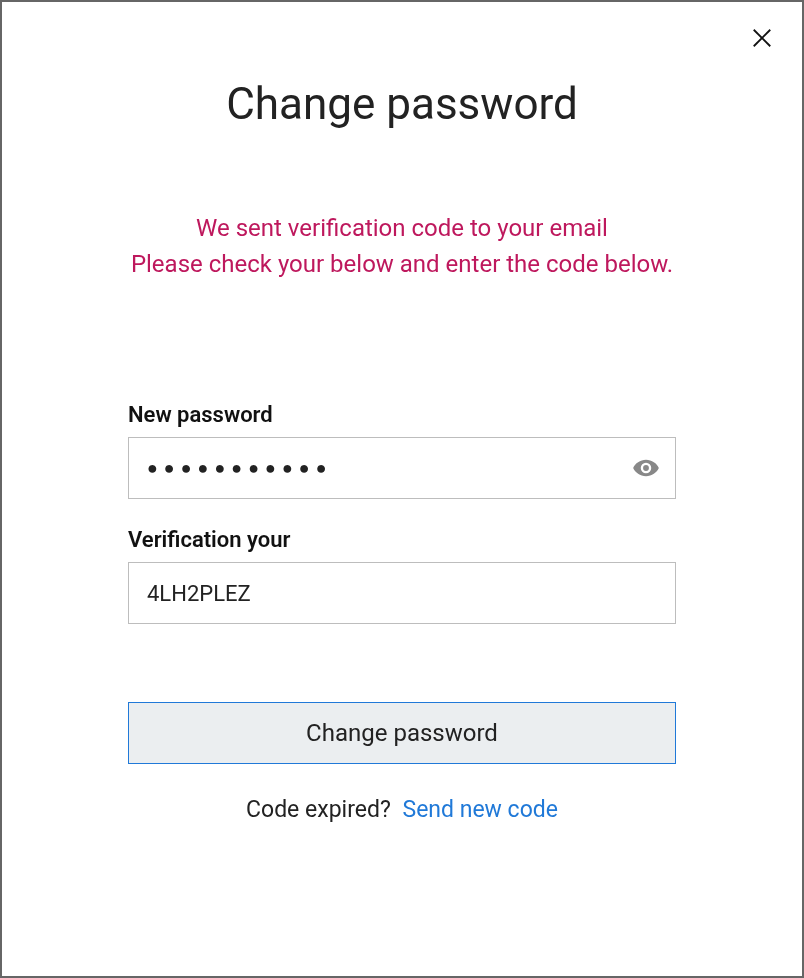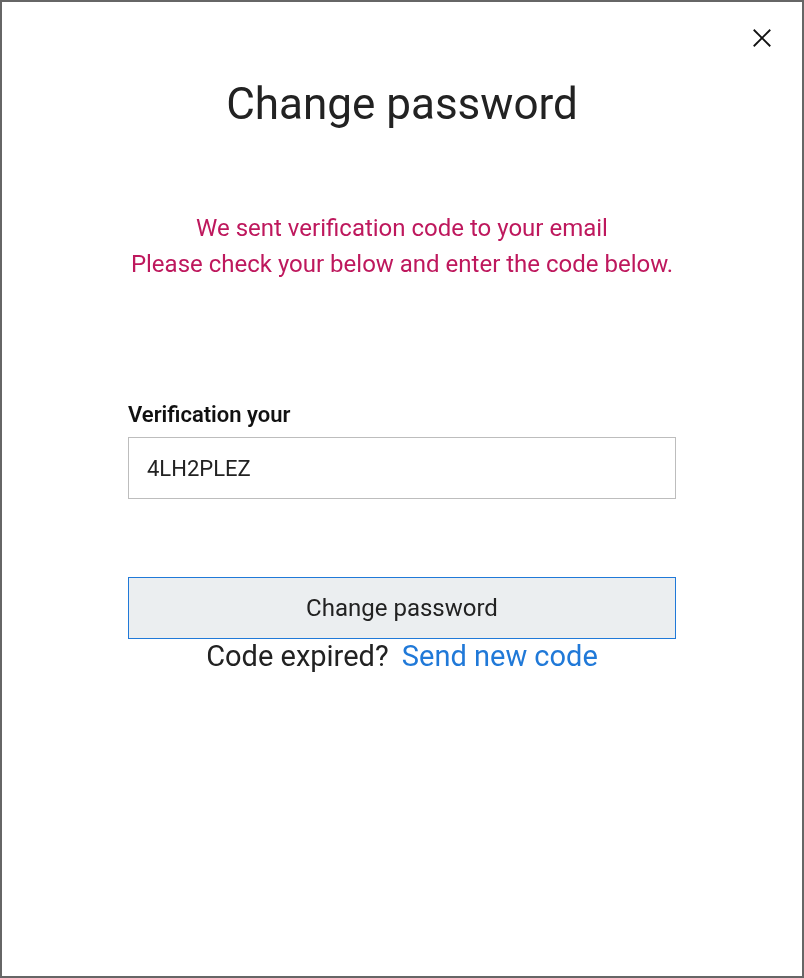--- a/index.html
+++ b/index.html
@@ -112,22 +112,23 @@
       height: 62px;
       margin-top: 50px;
       border: 1px solid #2079d8;
       background: #ebeef0;
       font-size: 24px;
       color: #222;
       cursor: pointer;
       font-family: inherit;
     }
     .footer-line {
+      margin-top: 32px;
       text-align: center;
-      font-size: 29px;
+      font-size: 23px;
     }
     .footer-line .prompt {
       color: #222;
     }
     .footer-line .link {
       color: #2079d8;
       cursor: pointer;
       text-decoration: none;
       margin-left: 6px;
     }
@@ -145,20 +146,31 @@
 <div class="dialog-content">
   <h1 class="title">Change password</h1>
 
   <div class="instructions">
     <p>We sent verification code to your email</p>
     <p>Please check your below and enter the code below.</p>
   </div>
 
   <div class="form-area">
 
+    <div class="field-group">
+      <label class="field-label">New password</label>
+      <div class="input-wrapper">
+        <input type="text" class="text-input pw" value="●●●●●●●●●●●" style="">
+        <button class="eye-btn">
+          <svg viewBox="0 0 24 24">
+            <path d="M12 5C7 5 2.73 8.11 1 12c1.73 3.89 6 7 11 7s9.27-3.11 11-7c-1.73-3.89-6-7-11-7zm0 11.5A4.5 4.5 0 1 1 16.5 12 4.5 4.5 0 0 1 12 16.5zm0-7A2.5 2.5 0 1 0 14.5 12 2.5 2.5 0 0 0 12 9.5z"></path>
+          </svg>
+        </button>
+      </div>
+    </div>
 
     <div class="field-group">
       <label class="field-label">Verification your</label>
       <div class="input-wrapper">
         <input type="text" class="text-input" value="4LH2PLEZ" style="">
       </div>
     </div>
 
     <button class="submit-btn">Change password</button>
 

